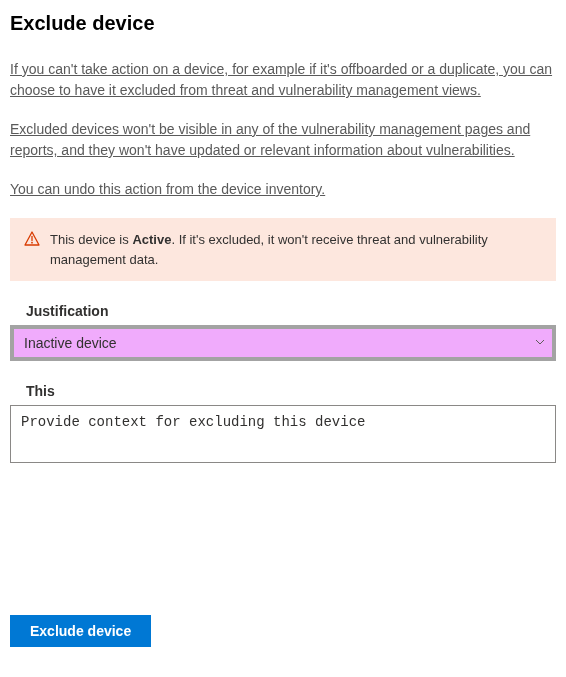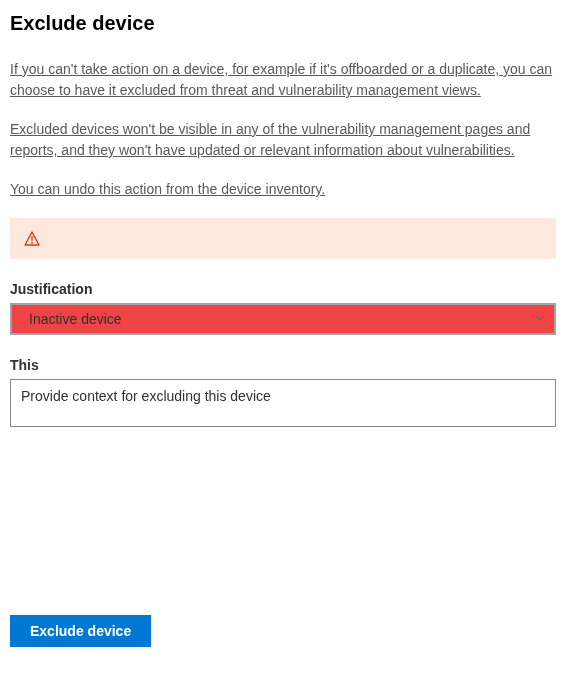--- a/index.html
+++ b/index.html
@@ -50,52 +50,53 @@
       line-height: 1.5;
     }
     .alert-text .bold {
       font-weight: 600;
     }
     .field-label {
       font-weight: 600;
       color: #323130;
       margin-bottom: 6px;
       display: block;
+      margin-left: 16px;
     }
     .select-wrap {
       position: relative;
       margin-bottom: 22px;
     }
     .select-box {
       width: 100%;
-      border: 2px solid #a3a3a3;
-      background: #ef4444;
-      padding: 6px 30px 6px 17px;
+      border: 4px solid #a3a3a3;
+      background: #f0abfc;
+      padding: 6px 30px 6px 10px;
       font-size: 14px;
       font-family: inherit;
       color: #323130;
       cursor: pointer;
       text-align: left;
     }
     .chevron {
       position: absolute;
       right: 10px;
       top: 50%;
       transform: translateY(-50%);
       pointer-events: none;
     }
     .textarea {
       width: 100%;
       border: 1px solid #8a8886;
       padding: 8px 10px;
       font-size: 14px;
-      font-family: Liberation Sans, sans-serif;
+      font-family: Liberation Mono, monospace;
       color: #323130;
       resize: none;
-      height: 48px;
+      height: 58px;
     }
     .textarea::placeholder {
       color: #323130;
     }
     .footer {
       position: absolute;
       bottom: 30px;
       left: 10px;
     }
     .primary-btn {
@@ -121,20 +122,23 @@
 <p class="para">You can undo this action from the device inventory.</p>
 
 <div class="alert">
   <span class="alert-icon">
     <svg viewBox="0 0 16 16" width="16" height="16">
       <path d="M8 1 L15 14 L1 14 Z" fill="none" stroke="#d83b01" stroke-width="1.3" stroke-linejoin="round"></path>
       <line x1="8" y1="5.5" x2="8" y2="9.5" stroke="#d83b01" stroke-width="1.3" stroke-linecap="round"></line>
       <circle cx="8" cy="11.7" r="0.9" fill="#d83b01"></circle>
     </svg>
   </span>
+  <div class="alert-text">
+    <span>This device is </span><span class="bold">Active</span><span>. If it's excluded, it won't receive threat and vulnerability management data.</span>
+  </div>
 </div>
 
 <label class="field-label">Justification</label>
 <div class="select-wrap">
   <button type="button" class="select-box">Inactive device</button>
   <span class="chevron">
     <svg width="12" height="12" viewBox="0 0 12 12">
       <path d="M2 4 L6 8 L10 4" fill="none" stroke="#605e5c" stroke-width="1"></path>
     </svg>
   </span>

